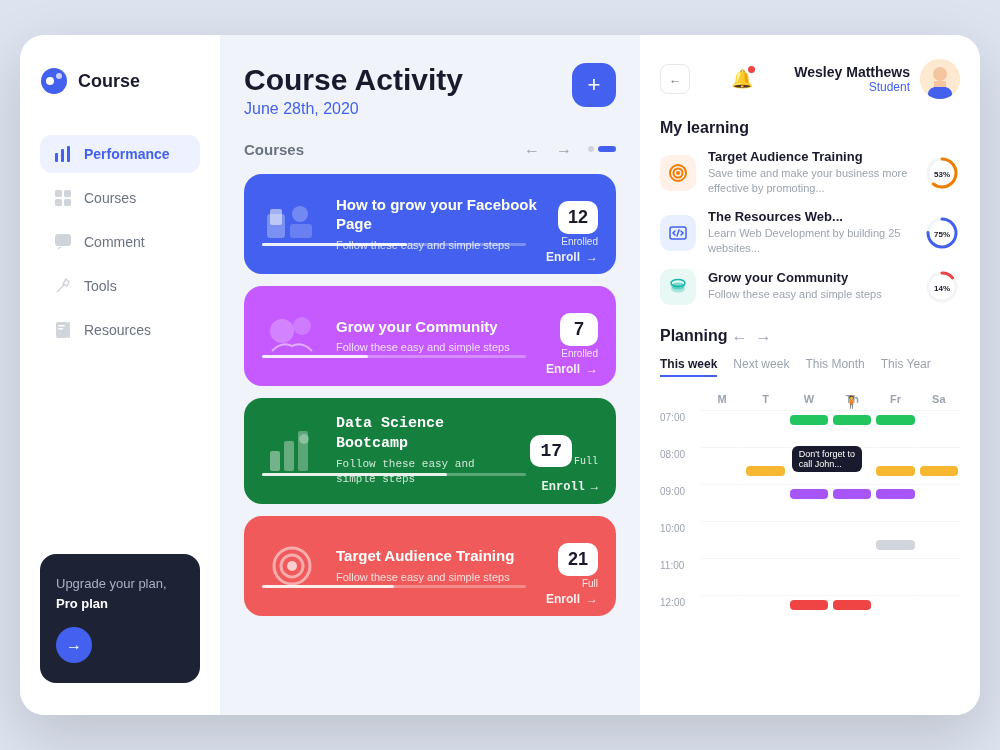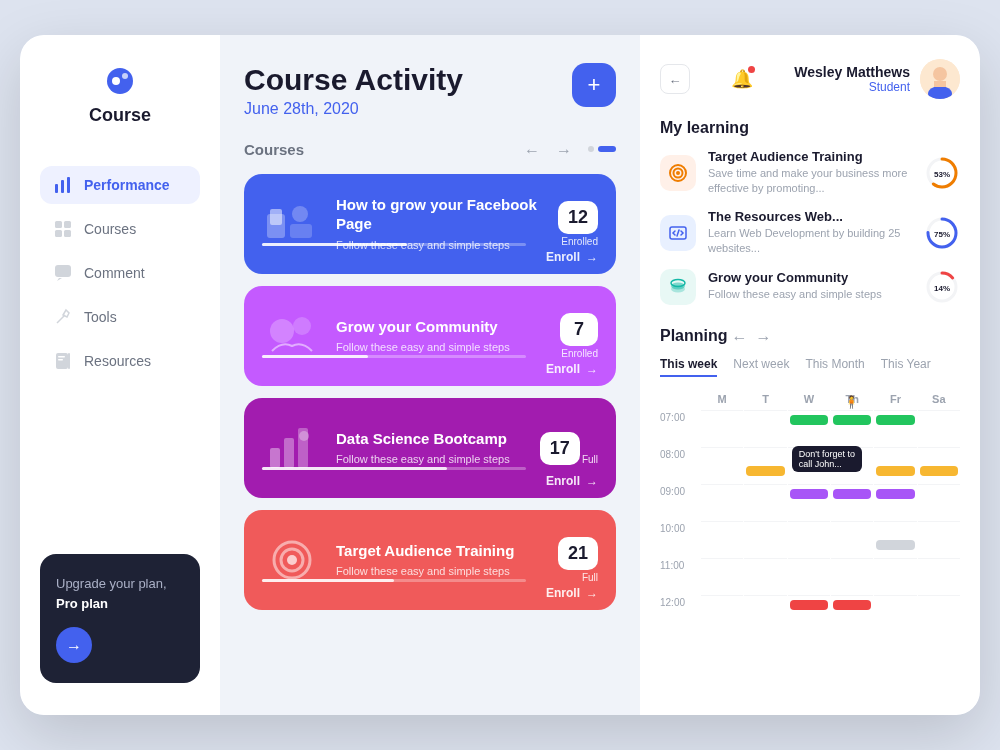--- a/index.html
+++ b/index.html
@@ -31,21 +31,20 @@
       padding: 32px 20px;
       display: flex;
       flex-direction: column;
       gap: 0;
     }
     .sidebar-logo {
       display: flex;
       align-items: center;
       gap: 10px;
       margin-bottom: 40px;
-      flex-direction: column;
     }
     .logo-icon {
       width: 28px;
       height: 28px;
     }
     .logo-text {
       font-size: 18px;
       font-weight: 700;
       color: #1a1a2e;
     }
@@ -199,21 +198,21 @@
       border-radius: 18px;
       padding: 16px 18px;
       display: flex;
       align-items: center;
       gap: 14px;
       position: relative;
       min-height: 100px;
     }
     .course-card.blue { background: #4361ee; }
     .course-card.purple { background: #c45aff; }
-    .course-card.yellow { background: #a21caf; }
+    .course-card.yellow { background: #15803d; font-family: Liberation Mono, monospace; }
     .course-card.red { background: #f05a5a; }
     .course-card-icon {
       width: 60px;
       height: 60px;
       flex-shrink: 0;
     }
     .course-card-info { flex: 1; }
     .course-card-title {
       font-size: 15px;
       font-weight: 700;

